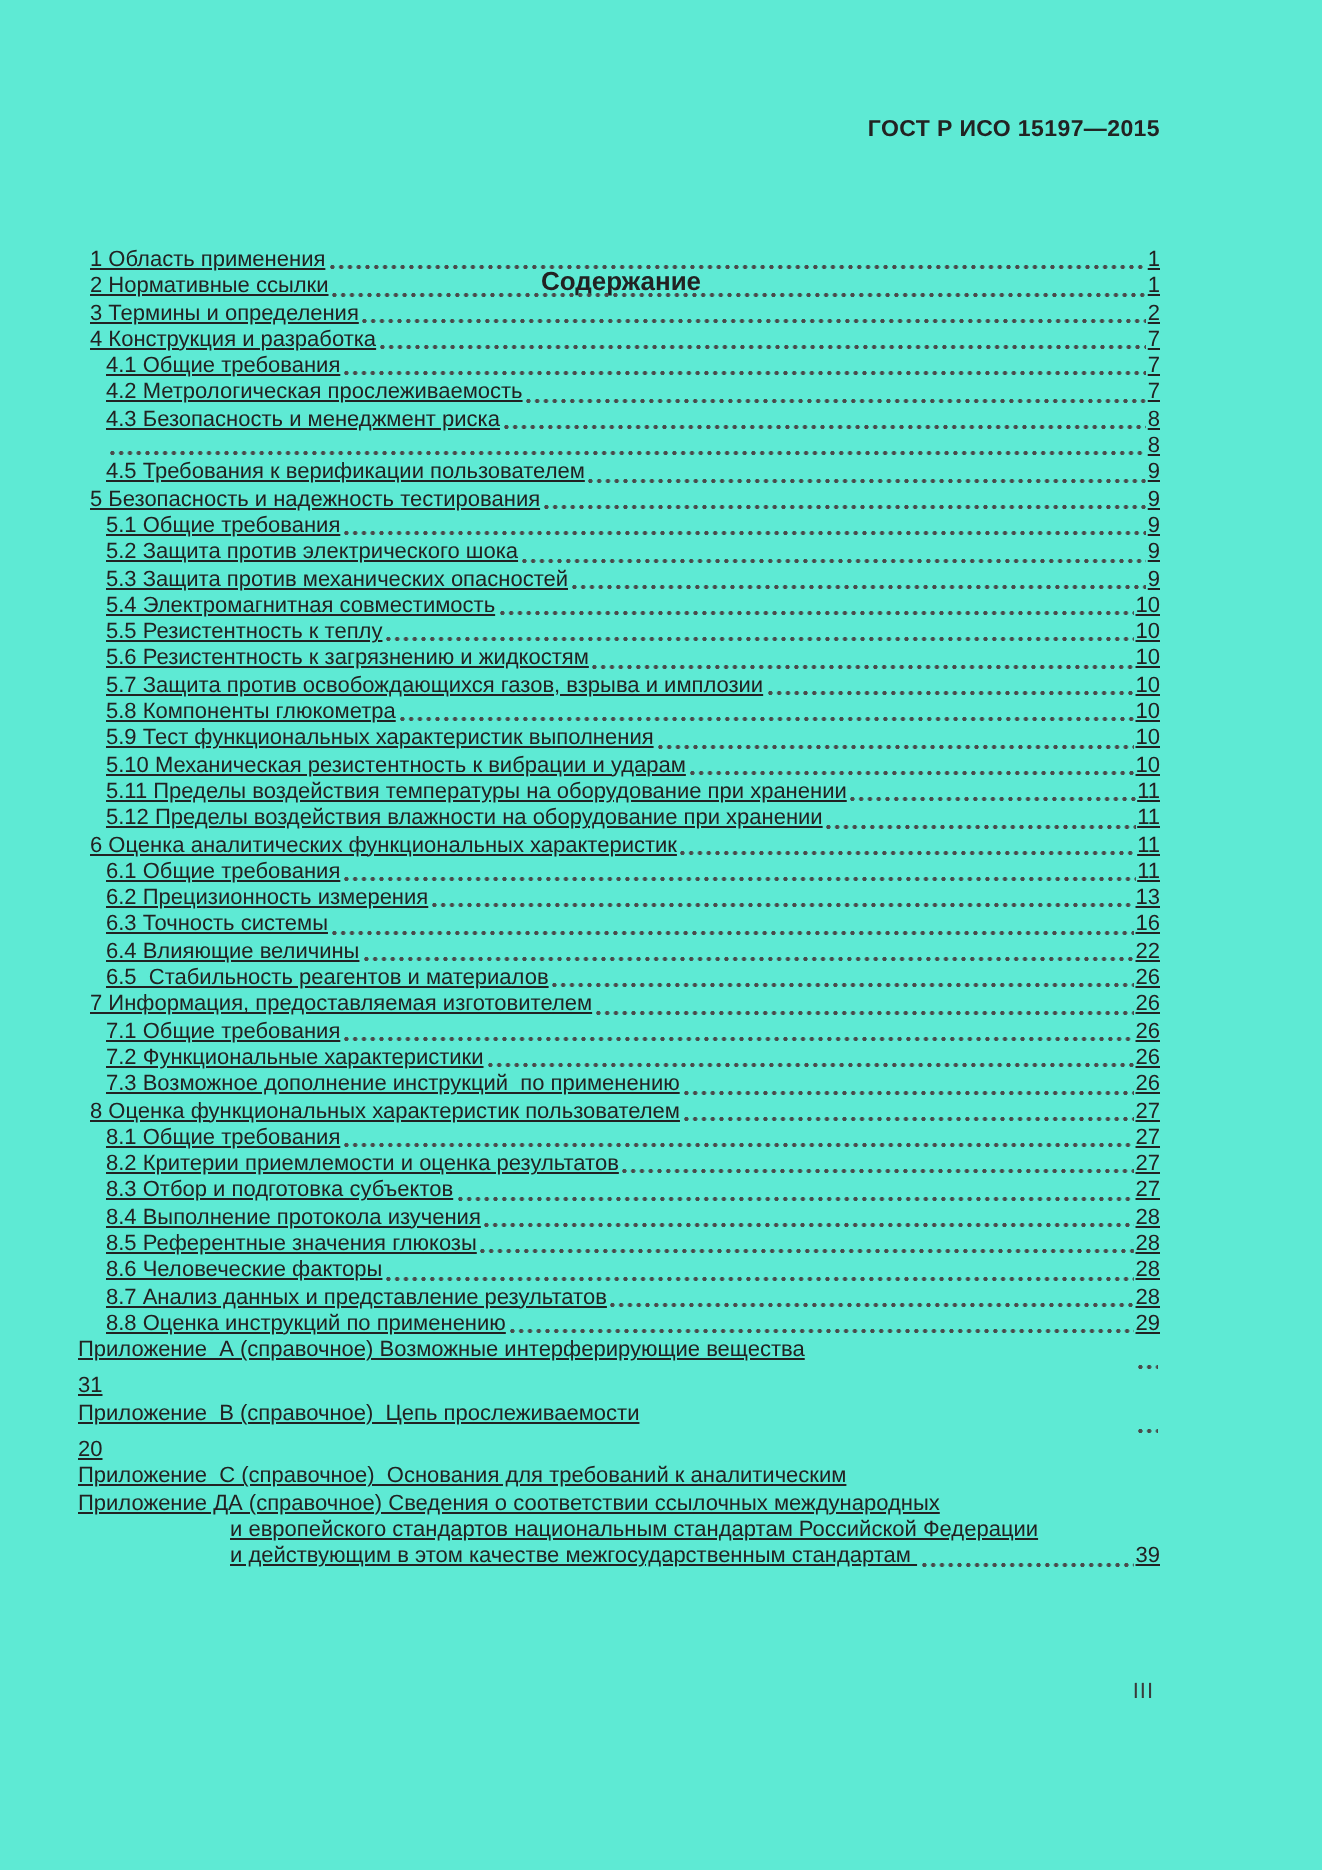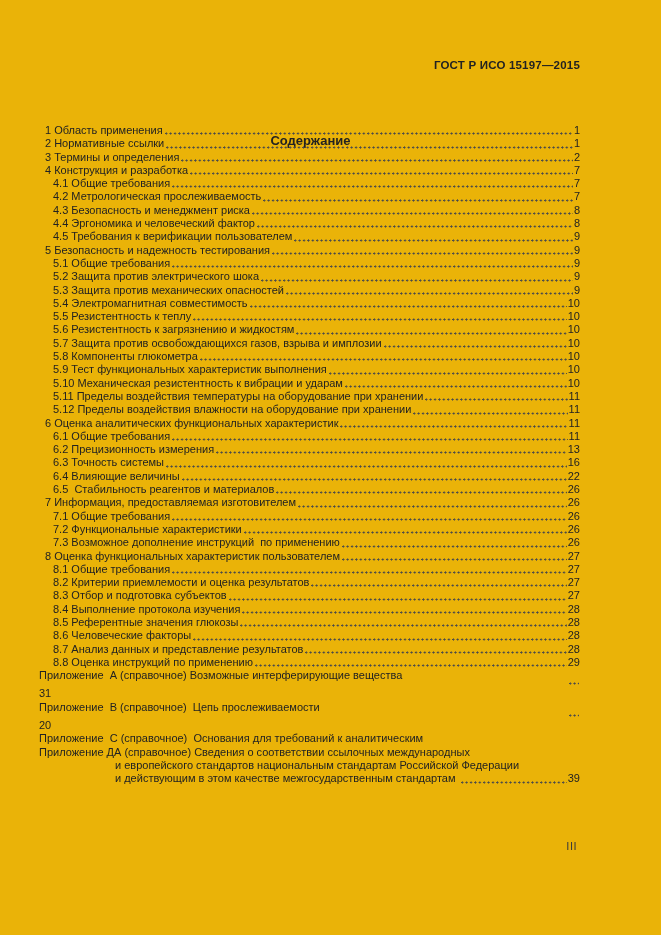--- a/index.html
+++ b/index.html
@@ -11,21 +11,21 @@
     width: 661px;
     height: 935px;
     position: relative;
     font-family: "Liberation Sans", "DejaVu Sans", sans-serif;
     color: #222222;
     overflow: hidden;
   }
   .page {
     position: absolute;
     inset: 0;
-    background: #eab308;
+    background: #5eead4;
   }
   .page-header {
     position: absolute;
     top: 59px;
     left: 39px;
     right: 81px;
     text-align: right;
     font-weight: bold;
     font-size: 11.5px;
     letter-spacing: 0.2px;
@@ -42,20 +42,21 @@
     white-space: pre;
     margin-top: 44px;
   }
   .toc {
     position: absolute;
     top: 124px;
     left: 39px;
     width: 541px;
     font-size: 11px;
     line-height: 13.3px;
+    text-decoration: underline;
   }
   .toc-row {
     display: flex;
     align-items: baseline;
   }
   .toc-label {
     white-space: pre;
     flex: 0 0 auto;
   }
   .ind-chapter { padding-left: 6px; }
@@ -126,21 +127,20 @@
         <span class="toc-label">4.2 Метрологическая прослеживаемость</span>
         <span class="leader"></span>
         <span class="toc-page">7</span>
       </div>
       <div class="toc-row ind-section">
         <span class="toc-label">4.3 Безопасность и менеджмент риска</span>
         <span class="leader"></span>
         <span class="toc-page">8</span>
       </div>
       <div class="toc-row ind-section">
-        <span class="toc-label">4.4 Эргономика и человеческий фактор</span>
         <span class="leader"></span>
         <span class="toc-page">8</span>
       </div>
       <div class="toc-row ind-section">
         <span class="toc-label">4.5 Требования к верификации пользователем</span>
         <span class="leader"></span>
         <span class="toc-page">9</span>
       </div>
       <div class="toc-row ind-chapter">
         <span class="toc-label">5 Безопасность и надежность тестирования</span>

